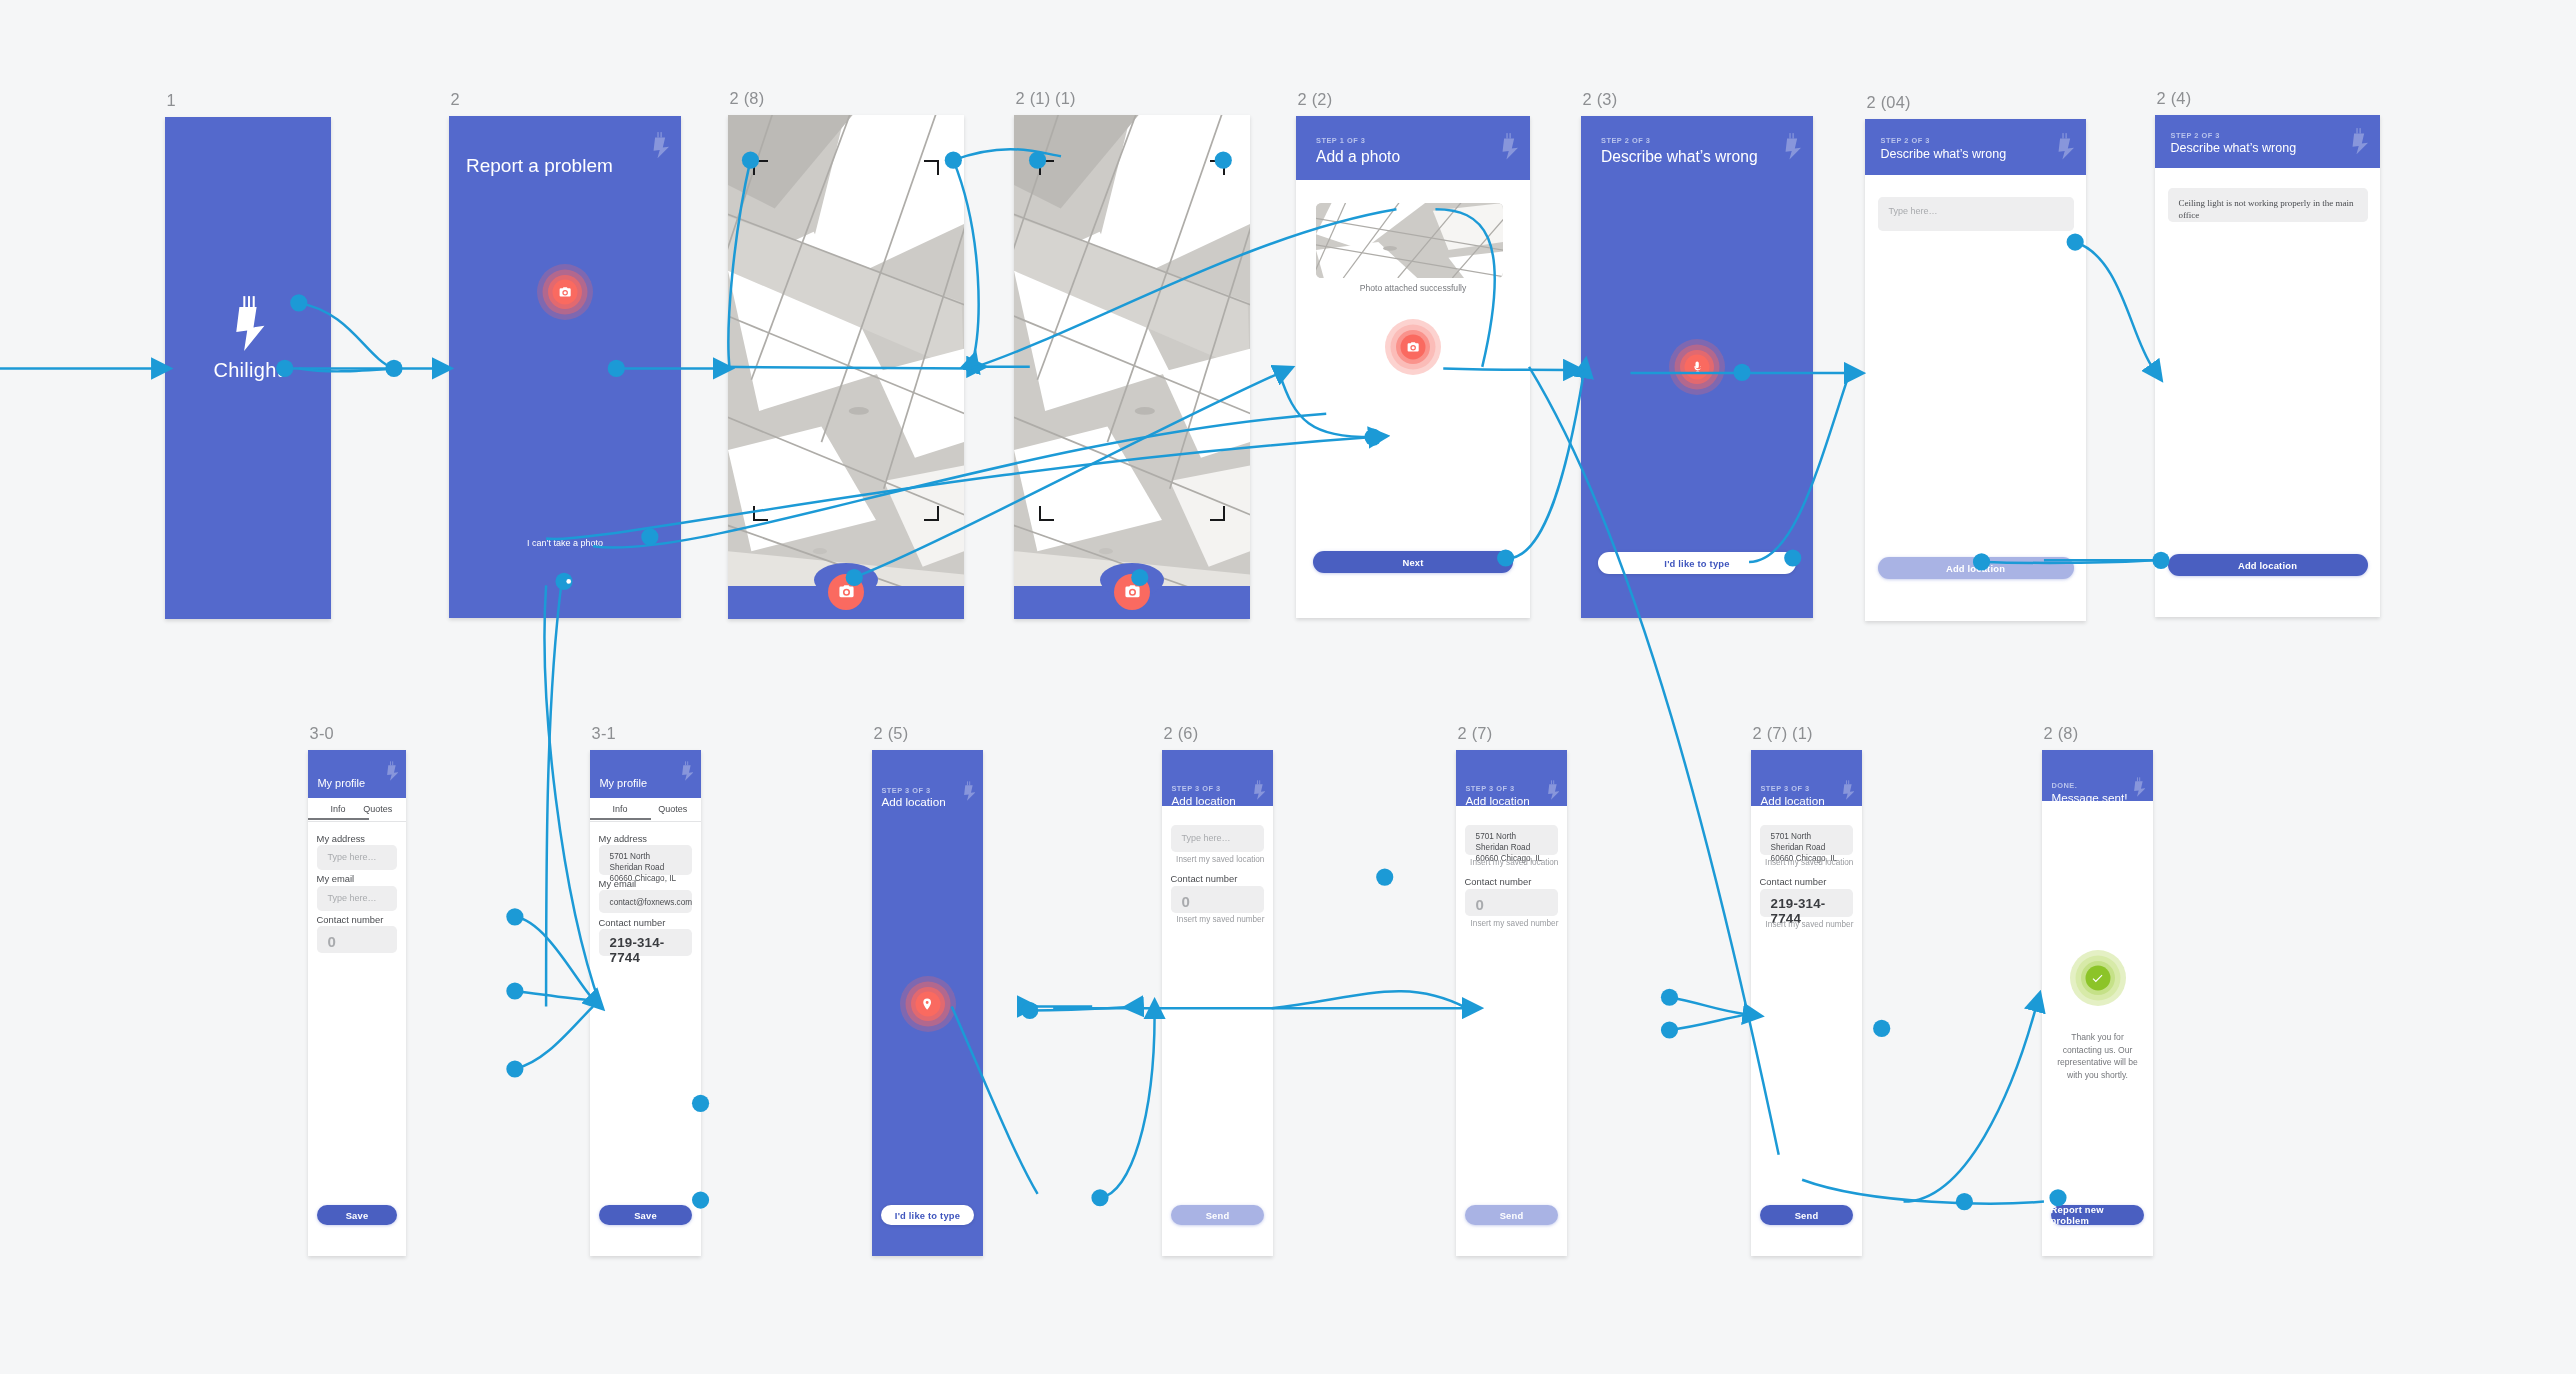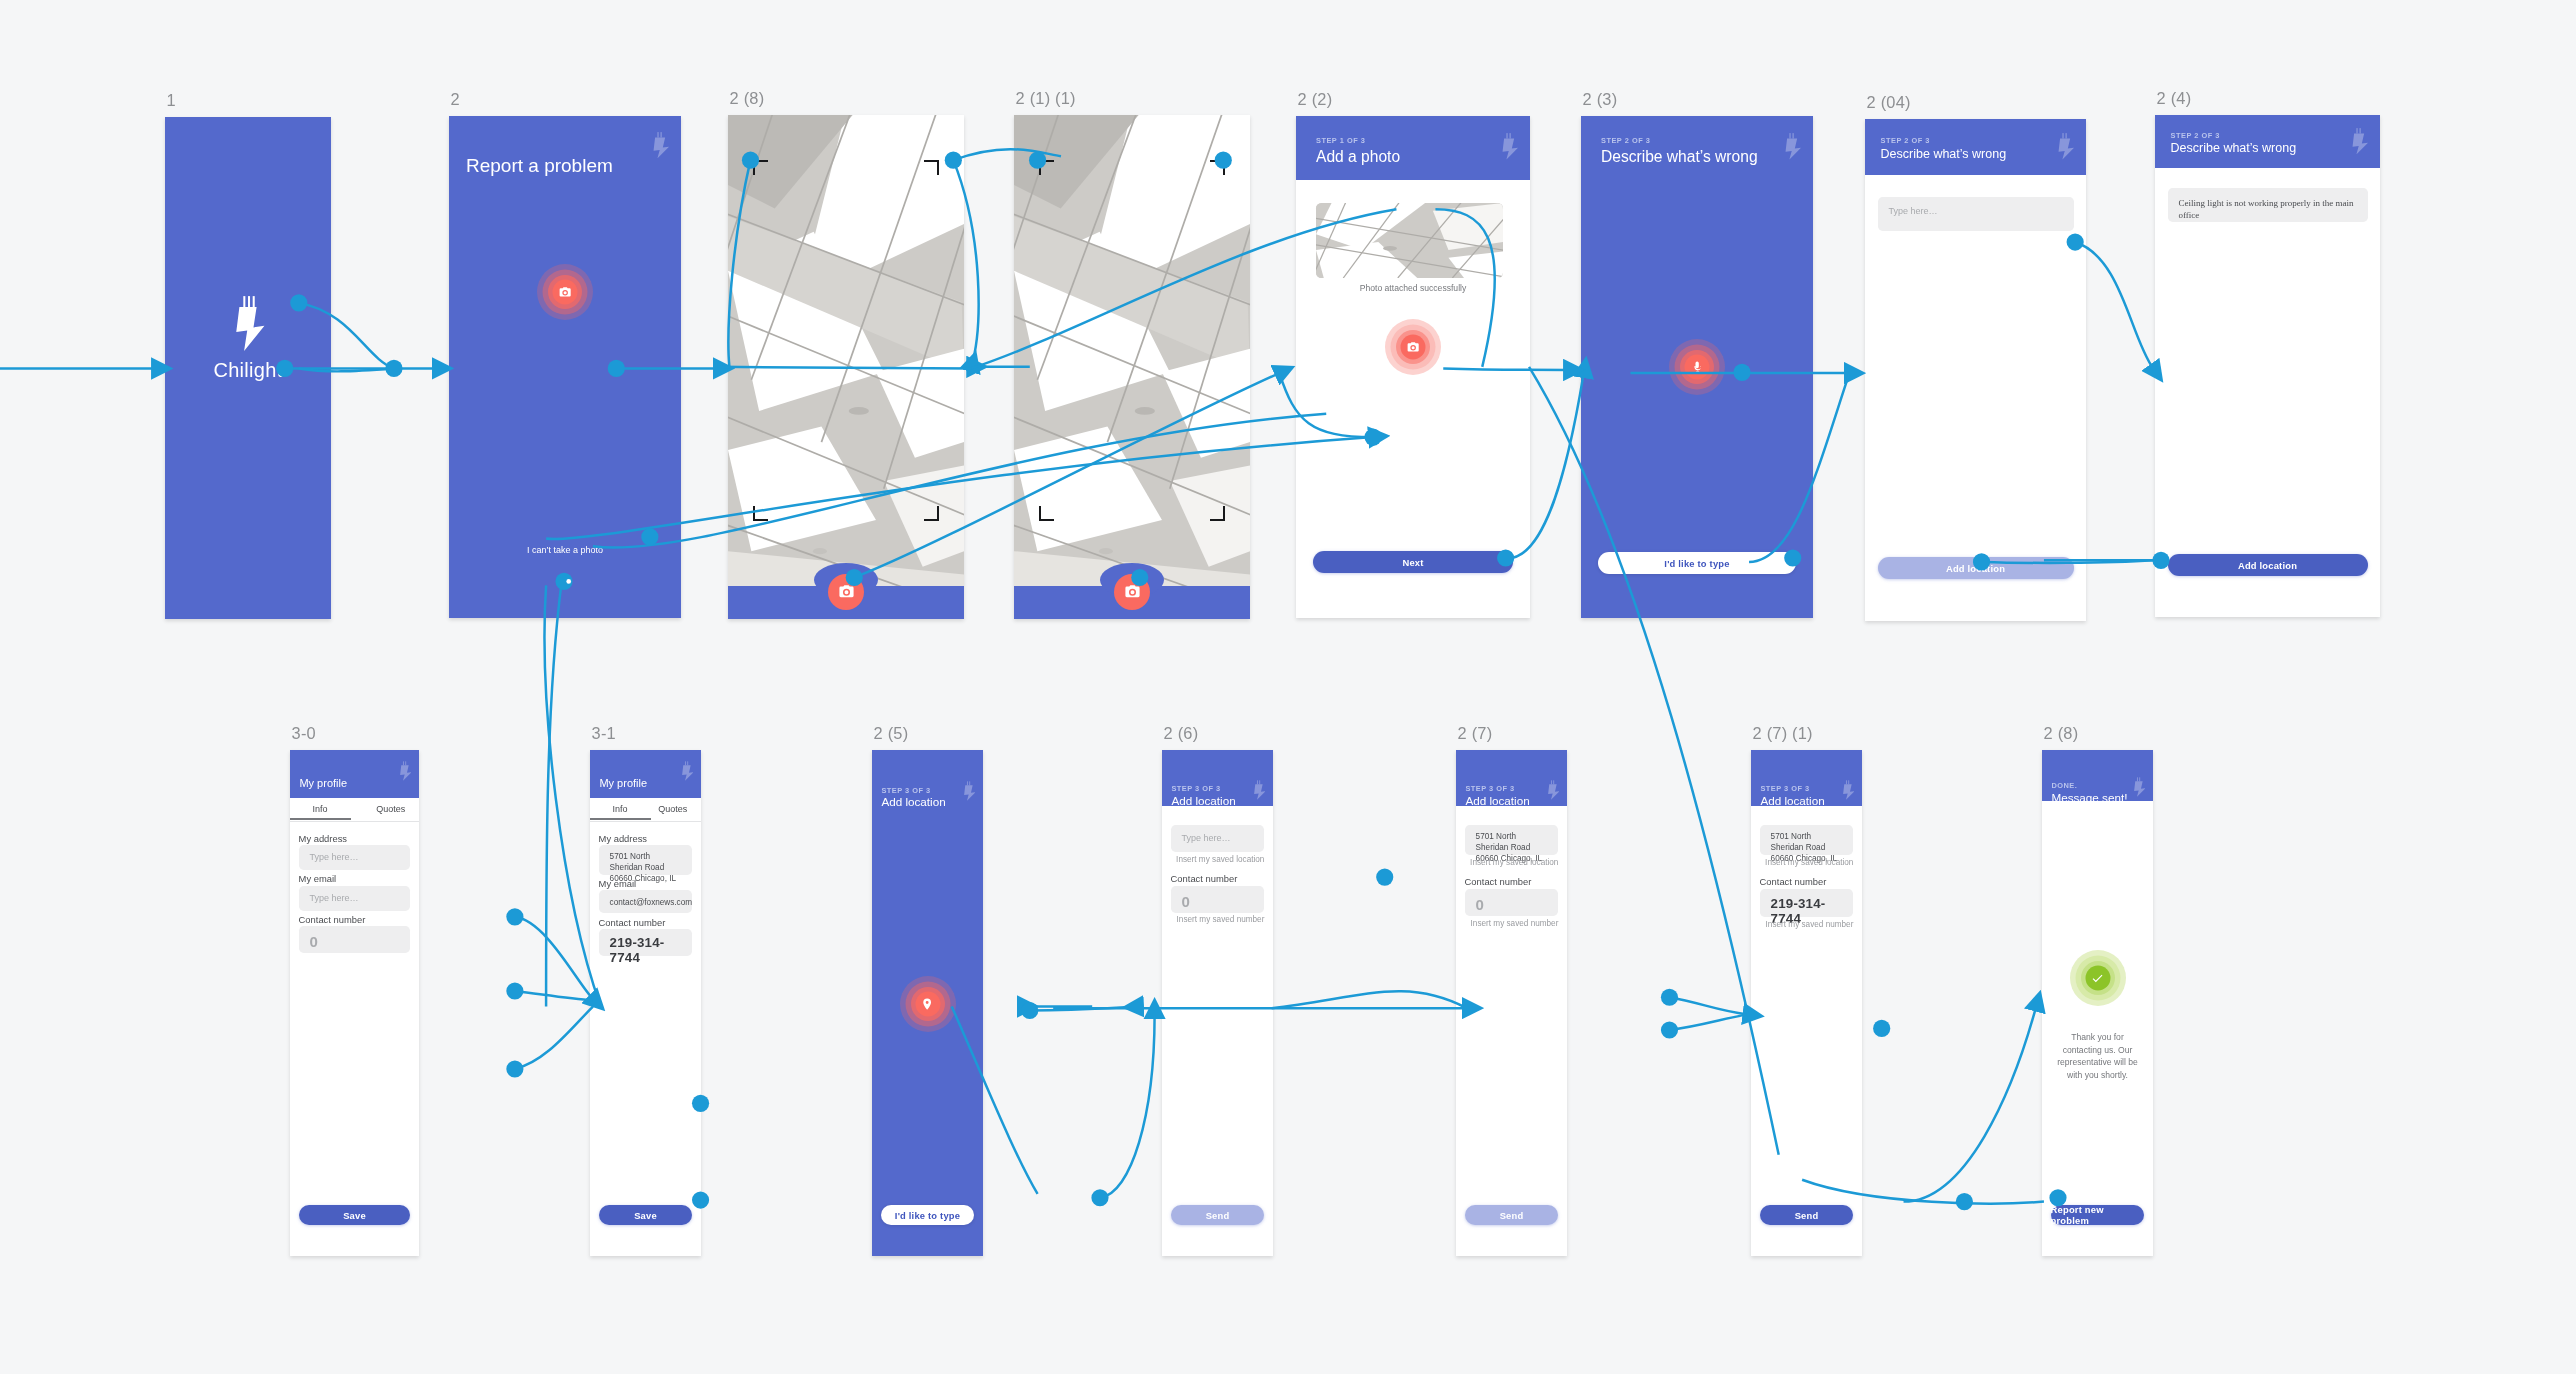--- a/index.html
+++ b/index.html
@@ -255,21 +255,21 @@
       <div class="pulse onblue" style="left:50%;top:148px;margin-left:-28px;">
         <i class="r3"></i>
           <i class="r2"></i>
           <i class="r1"></i>
         <i class="core">
           <svg viewBox="0 0 24 24">
               <path d="M9 3l-1.5 2H4a2 2 0 00-2 2v11a2 2 0 002 2h16a2 2 0 002-2V7a2 2 0 00-2-2h-3.5L15 3H9zm3 5a5 5 0 110 10 5 5 0 010-10zm0 2.2a2.8 2.8 0 100 5.6 2.8 2.8 0 000-5.6z"></path>
             </svg>
         </i>
       </div>
-      <div class="cant" style="bottom:63px;">I can’t take a photo</div>
+      <div class="cant" style="bottom:70px;">I can’t take a photo</div>
     </div>
   </div>
 
   <div class="frame" id="f-vf1" style="left: 728px; top: 115px; width: 236px; height: 504px;">
     <div class="flabel">2 (8)</div>
     <div class="screen">
       <div class="vf">
         <svg class="ceil" viewBox="0 0 303 646" preserveAspectRatio="none">
           <rect width="303" height="646" fill="#cdcbc7"></rect>
           <polygon points="150,0 303,0 303,140 90,240" fill="#ffffff"></polygon>
@@ -464,21 +464,21 @@
             </svg>
         </div>
       </div>
       <div class="input" style="left:12.5px;right:12.5px;top:73px;height:34px;font-family:Liberation Serif, serif;">
         <div class="val">Ceiling light is not working properly in the main office</div>
       </div>
       <div class="btn primary" style="left:12.5px;right:12.5px;height:22px;bottom:41px;">Add location</div>
     </div>
   </div>
 
-  <div class="frame" id="f-profile0" style="left: 290px; top: 750px; width: 129px; height: 506px; text-decoration: underline;">
+  <div class="frame" id="f-profile0" style="left: 308px; top: 750px; width: 98px; height: 506px; text-decoration: underline;">
     <div class="flabel">3-0</div>
     <div class="screen">
       <div class="hdr" style="height:48px;">
         <div class="hdr-title" style="top:26.5px;left:9.4px;font-size:11px;">My profile</div>
         <div class="bolt" style="top:11px;right:7.8px;width:12.5px;height:20px;">
           <svg viewBox="0 0 22 34">
               <rect x="7" y="0" width="1.6" height="7" fill="#fff"></rect>
               <rect x="11" y="0" width="1.6" height="7" fill="#fff"></rect>
               <path d="M4,7 L17,7 L14,20 L22,19 L7,34 L10,23 L2,24 Z" fill="#fff"></path>
             </svg>

